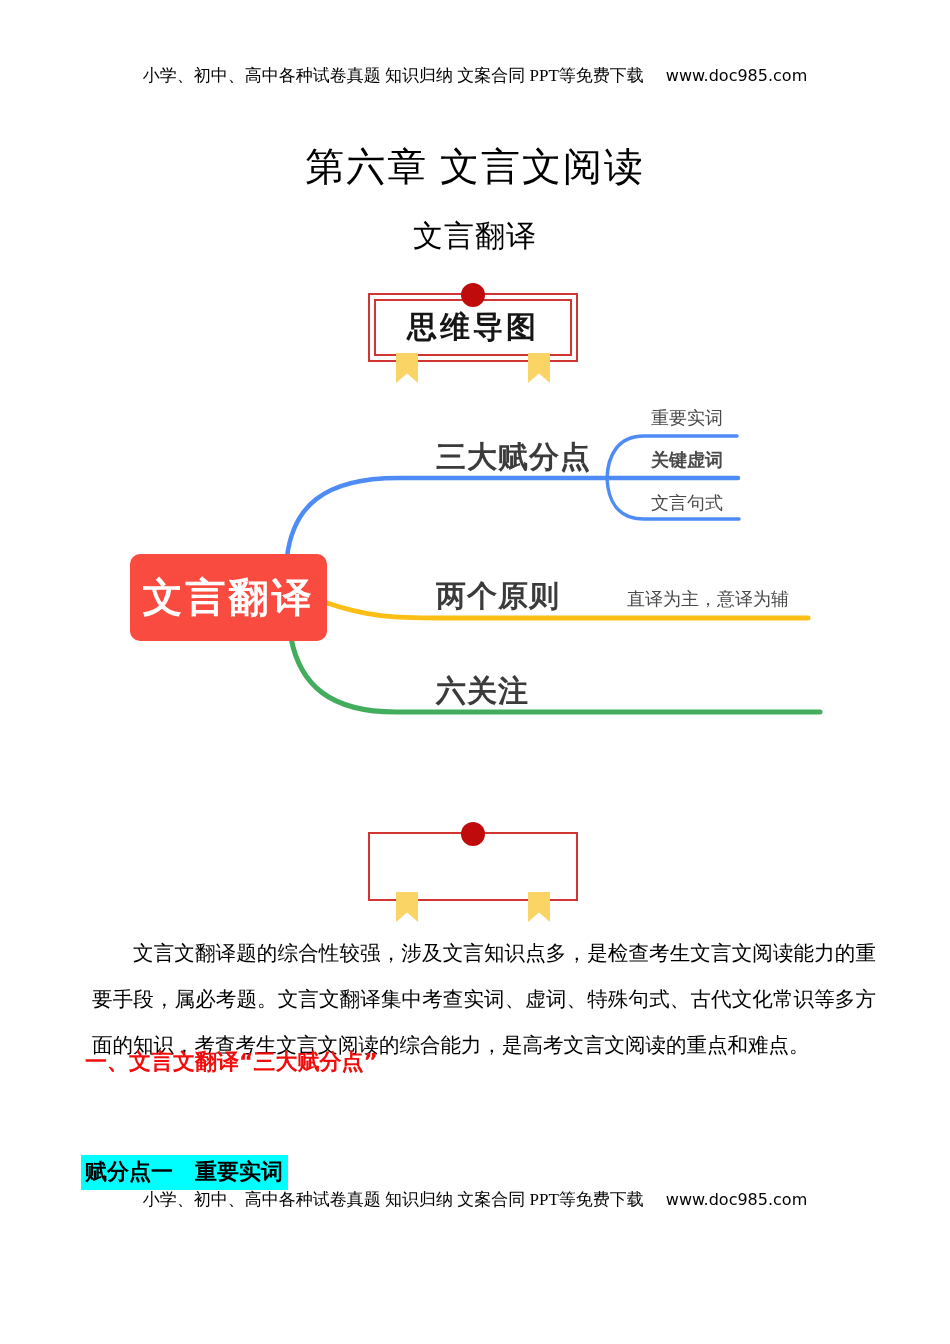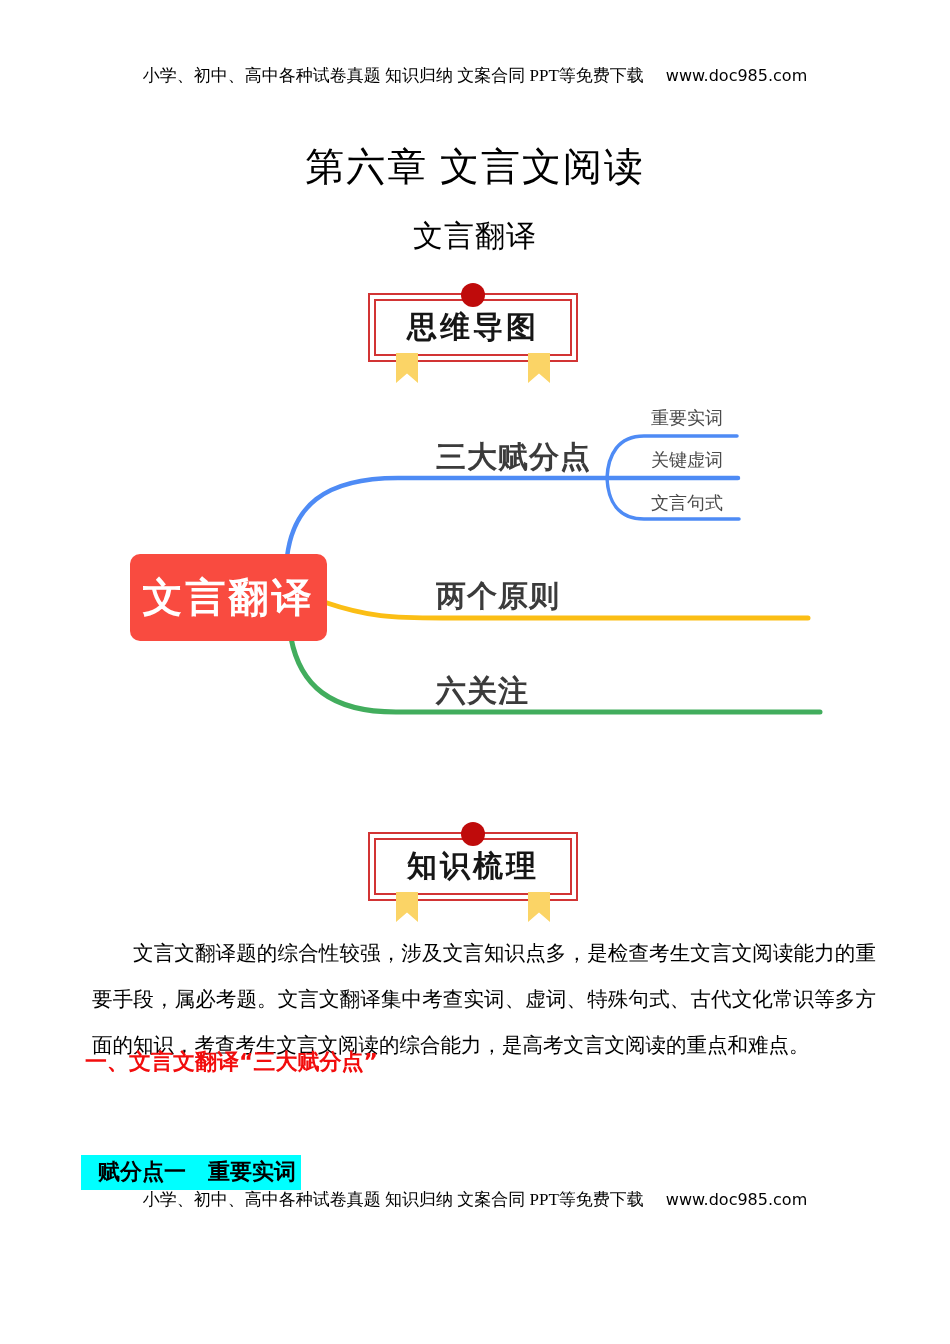--- a/index.html
+++ b/index.html
@@ -41,33 +41,33 @@
   .root-node{position:absolute;left:130px;top:554px;width:197px;height:87px;
     background:#f94b40;border-radius:10px;z-index:2;
     display:flex;align-items:center;justify-content:center;
     font-family:"DejaVu Sans",sans-serif;font-weight:bold;font-size:40px;
     color:#fff;letter-spacing:3px;}
   .branch-label{position:absolute;font-family:"DejaVu Sans",sans-serif;font-weight:bold;
     font-size:30px;color:#3b3b3b;letter-spacing:1px;white-space:nowrap;}
   .leaf-label{position:absolute;font-family:"DejaVu Sans",sans-serif;
     font-size:18px;color:#4a4a4a;white-space:nowrap;}
   .b1{left:436px;top:437px;} .b2{left:436px;top:576px;} .b3{left:436px;top:671px;}
-  .l1{left:651px;top:406px;} .l2{left:651px;top:448px;} .l3{left:651px;top:491px;}
+  .l1{left:651px;top:406px;} .l2{left:651px;top:448px;font-weight:bold;} .l3{left:651px;top:491px;}
   .l4{left:627px;top:587px;} .l5{left:596px;top:685px;}
 
   
   .body-para{position:absolute;left:84px;width:784px;margin:0;
     font-size:20.5px;line-height:46px;text-align:justify;text-indent:2em;color:#000;}
   .p1{top:930px;margin-left:8px;} .p2{top:1076px;}
   .red-heading{position:absolute;left:85px;top:1047px;
     font-family:"DejaVu Sans",sans-serif;font-weight:bold;font-size:22px;color:#f20d0d;
     white-space:nowrap;}
   .highlight{position:absolute;left:81px;top:1155px;background:#00ffff;color:#000;
     font-family:"DejaVu Sans",sans-serif;font-weight:bold;font-size:22px;
-    padding:2px 5px 3px 17px;white-space:nowrap;}
+    padding:2px 5px 3px 4px;white-space:nowrap;}
 </style>
 </head>
 <body>
 
 <div class="page">
 
   <div class="runhead top">
     <span>小学、初中、高中各种试卷真题 知识归纳 文案合同 PPT等免费下载</span>
     <span class="url">www.doc985.com</span>
   </div>
@@ -95,28 +95,28 @@
   </svg>
 
   <div class="root-node">文言翻译</div>
 
   <div class="branch-label b1">三大赋分点</div>
   <div class="leaf-label l1">重要实词</div>
   <div class="leaf-label l2">关键虚词</div>
   <div class="leaf-label l3">文言句式</div>
 
   <div class="branch-label b2">两个原则</div>
+  <div class="leaf-label l4">直译为主，意译为辅</div>
 
   <div class="branch-label b3">六关注</div>
 
   <div class="badge" style="top:832px">
     <span class="badge-circle"></span>
     <span class="ribbon left"></span>
     <span class="ribbon right"></span>
-    <div class="badge-inner">知识梳理</div>
   </div>
 
   <p class="body-para p1">文言文翻译题的综合性较强，涉及文言知识点多，是检查考生文言文阅读能力的重要手段，属必考题。文言文翻译集中考查实词、虚词、特殊句式、古代文化常识等多方面的知识，考查考生文言文阅读的综合能力，是高考文言文阅读的重点和难点。</p>
 
   <div class="red-heading">一、文言文翻译“三大赋分点”</div>
 
 
   <span class="highlight">赋分点一　重要实词</span>
 
   <div class="runhead bottom">

